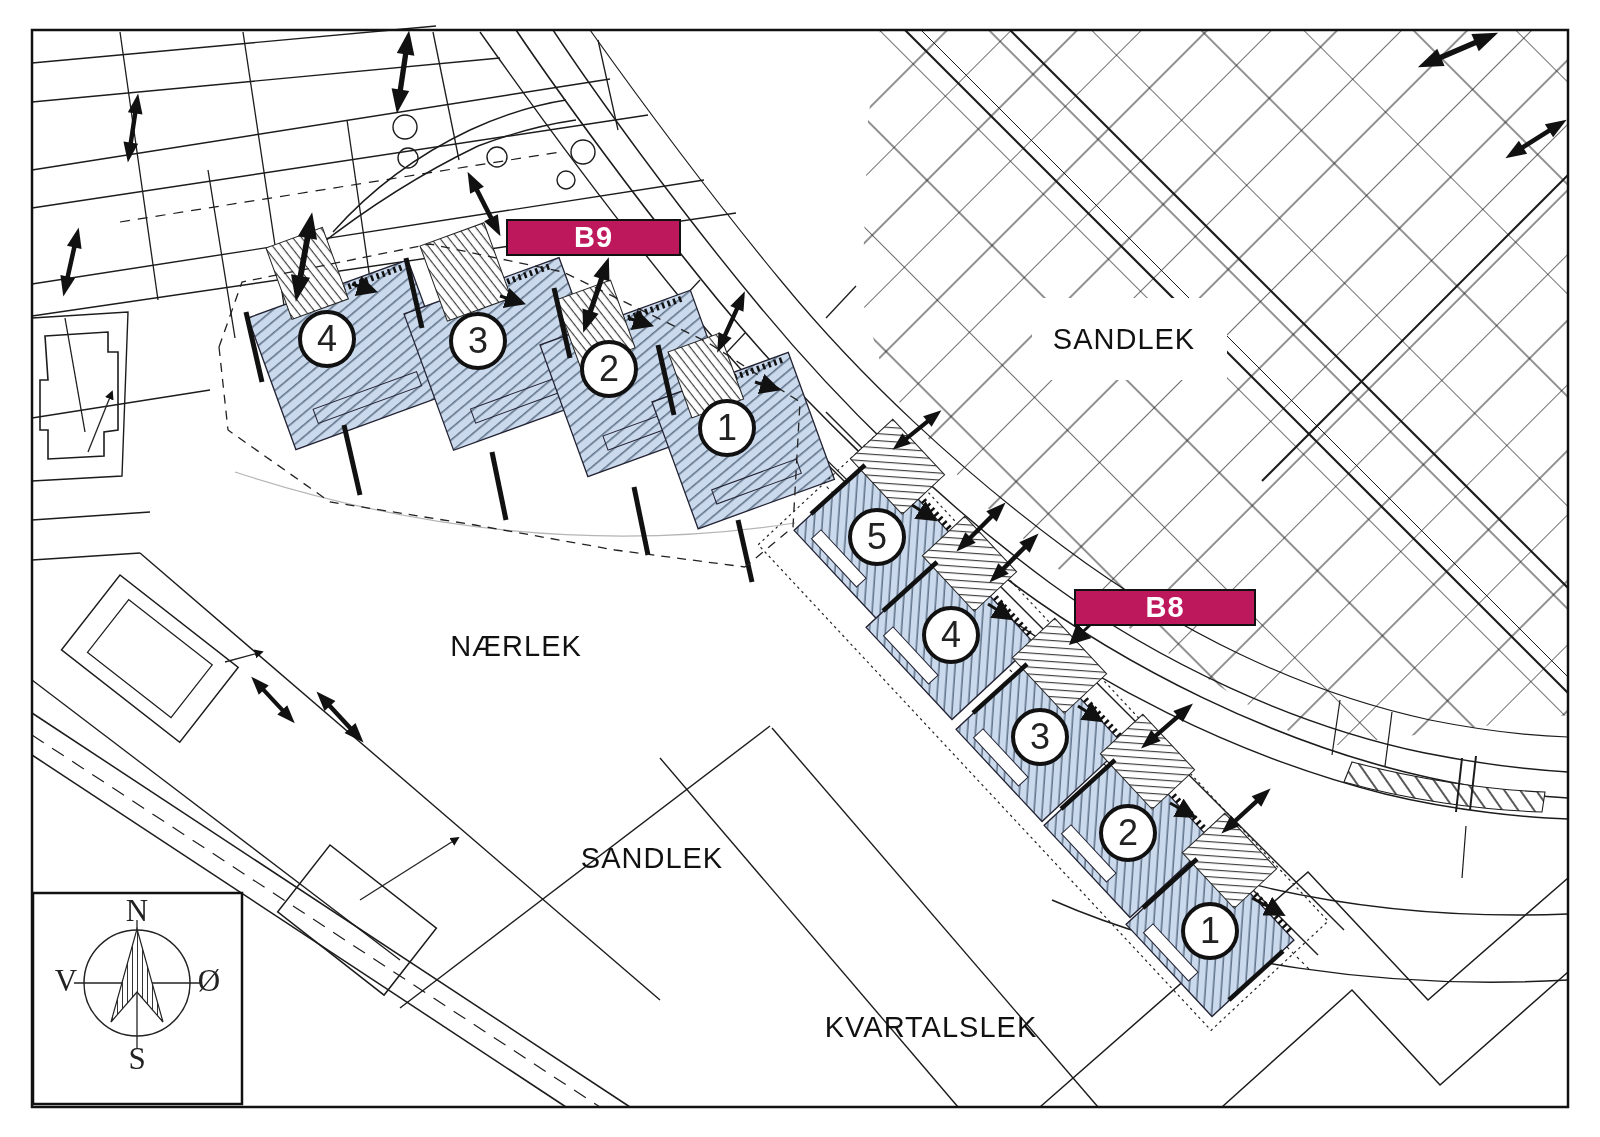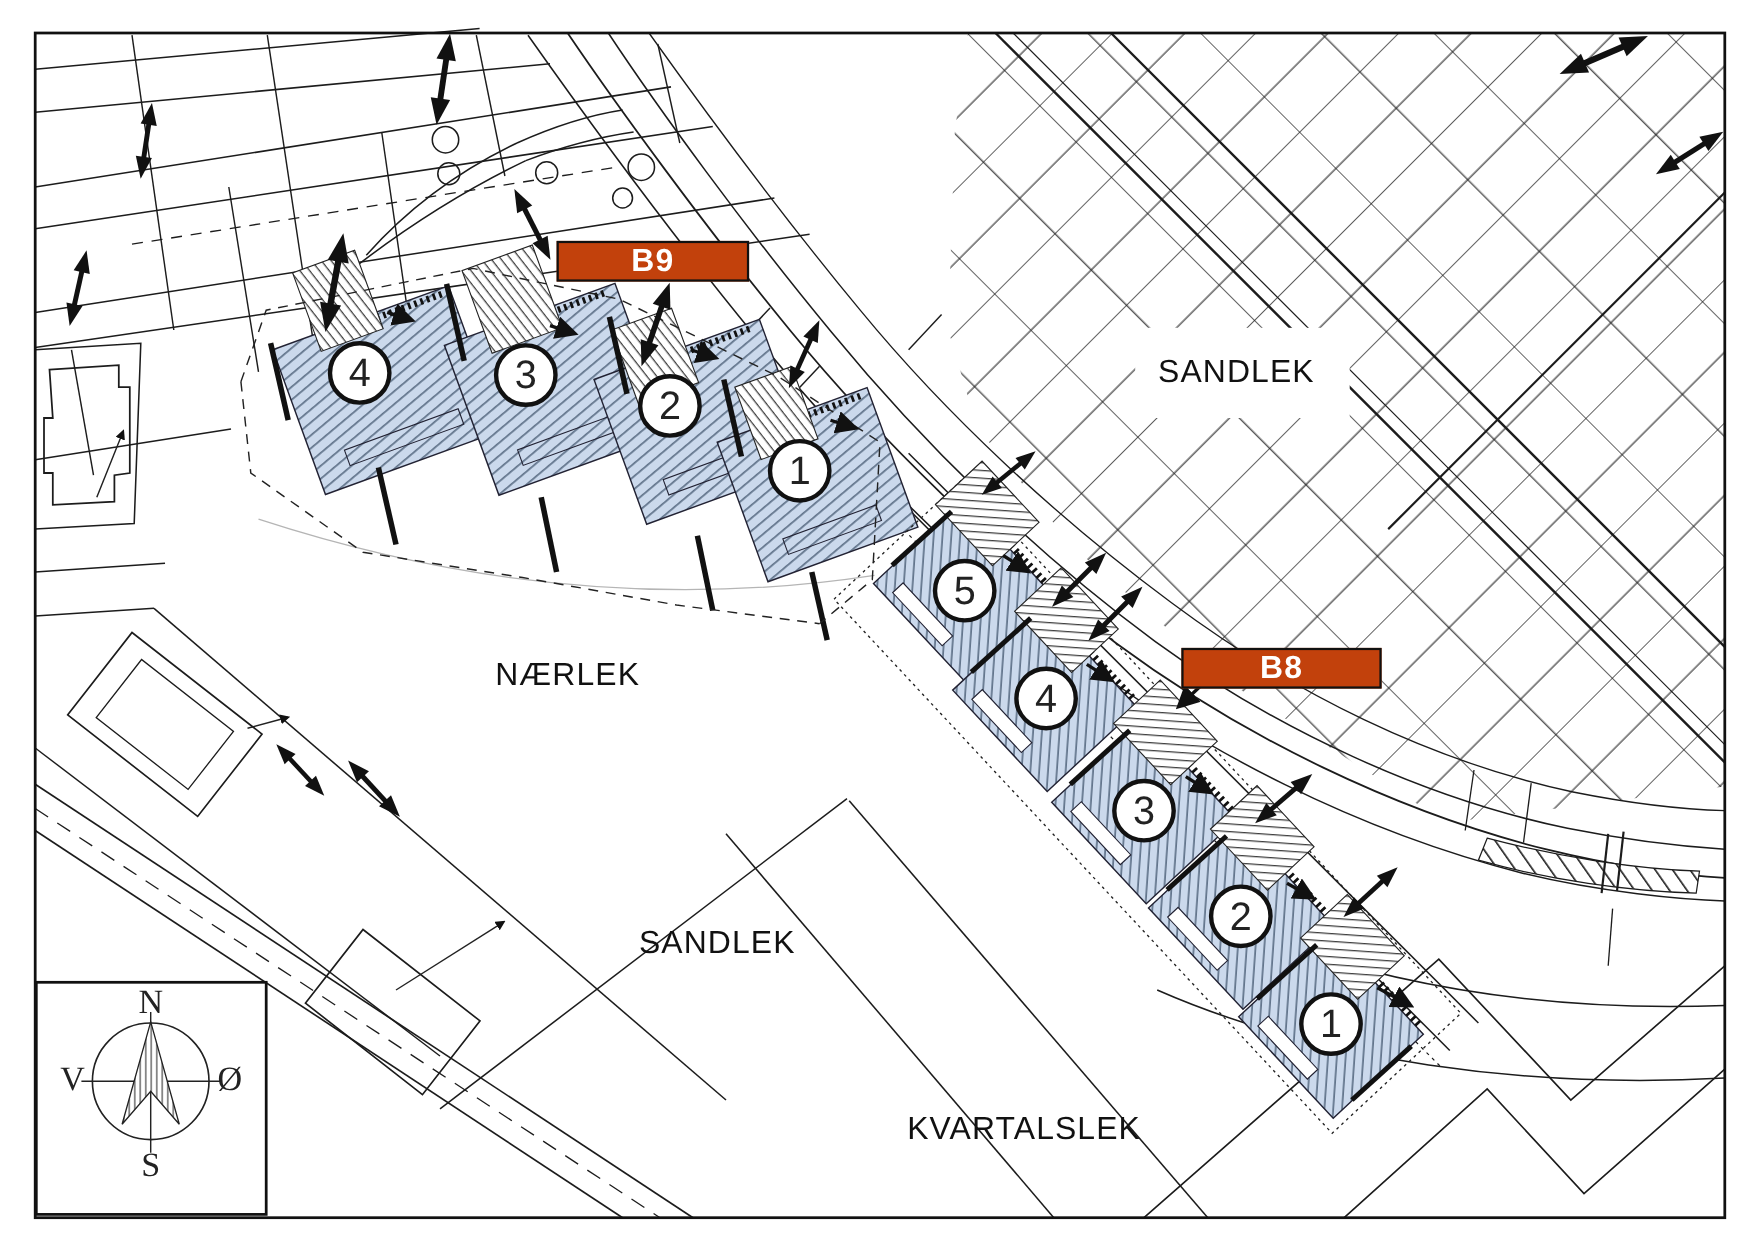--- a/index.html
+++ b/index.html
@@ -1,20 +1,20 @@
 <!DOCTYPE html>
 <html><head>
 <meta charset="utf-8">
 <style>
   html,body{margin:0;padding:0;background:#ffffff;}
   .page{position:relative;width:1600px;height:1137px;background:#ffffff;overflow:hidden;
         font-family:"Liberation Sans",sans-serif;}
   .plan-svg{position:absolute;left:0;top:0;}
   .overlay{position:absolute;left:0;top:0;width:100%;height:100%;pointer-events:none;}
-  .block-label{position:absolute;height:37px;background:#c2410c;border:2px solid #111;
+  .block-label{position:absolute;height:37px;background:#be185d;border:2px solid #111;
         display:flex;align-items:center;justify-content:center;box-sizing:border-box;}
   .block-label span{color:#ffffff;font-size:29px;font-weight:bold;letter-spacing:1px;}
   .badge{position:absolute;transform:translate(-50%,-50%);width:58px;height:58px;
         box-sizing:border-box;border:4px solid #111;border-radius:50%;background:#fff;
         display:flex;align-items:center;justify-content:center;
         font-size:36px;color:#222;}
   .area-label{position:absolute;transform:translate(-50%,-50%);
         font-size:29px;color:#111;letter-spacing:1px;white-space:nowrap;}
   .compass-letter{position:absolute;transform:translate(-50%,-50%);
         font-family:"Liberation Serif",serif;font-size:31px;color:#222;}
@@ -326,21 +326,21 @@
   <div class="badge" style="left:609px;top:369px;">2</div>
   <div class="badge" style="left:727px;top:428px;">1</div>
 
   <div class="badge" style="left:877px;top:537px;">5</div>
   <div class="badge" style="left:951px;top:635px;">4</div>
   <div class="badge" style="left:1040px;top:737px;">3</div>
   <div class="badge" style="left:1128px;top:833px;">2</div>
   <div class="badge" style="left:1210px;top:931px;">1</div>
 
   <div class="area-label" style="left:1124px;top:339px;">SANDLEK</div>
-  <div class="area-label" style="left:516px;top:614px;">NÆRLEK</div>
+  <div class="area-label" style="left:516px;top:646px;">NÆRLEK</div>
   <div class="area-label" style="left:652px;top:858px;">SANDLEK</div>
   <div class="area-label" style="left:931px;top:1027px;">KVARTALSLEK</div>
 
   <div class="compass-letter" style="left:137px;top:911px;">N</div>
   <div class="compass-letter" style="left:137px;top:1059px;">S</div>
   <div class="compass-letter" style="left:66px;top:981px;">V</div>
   <div class="compass-letter" style="left:209px;top:981px;">Ø</div>
 </div>
 
 </div>

